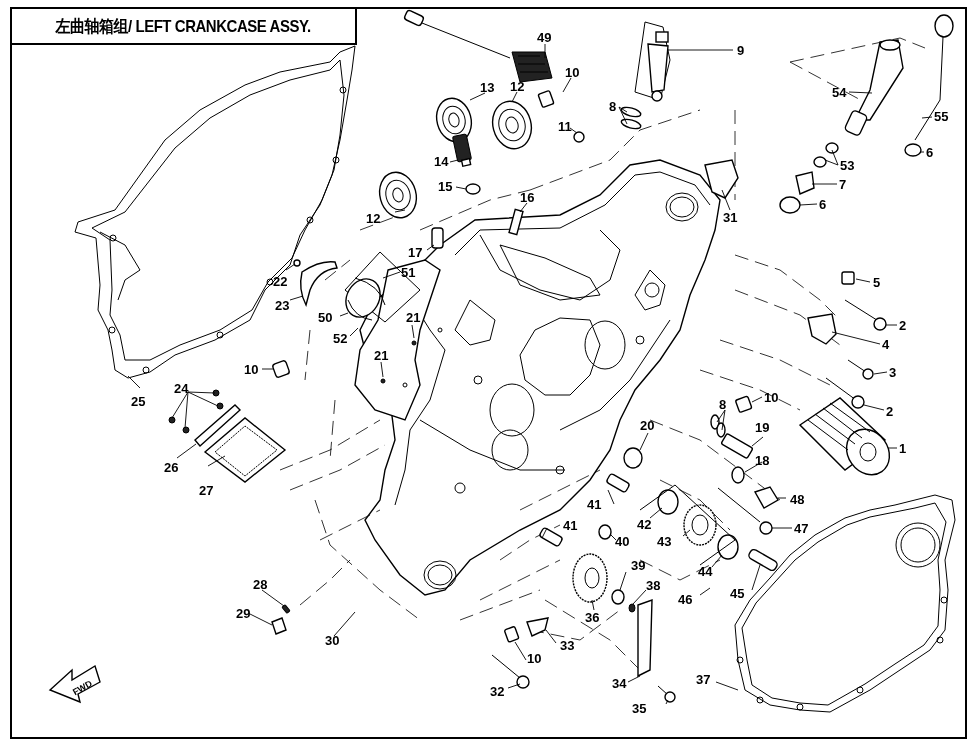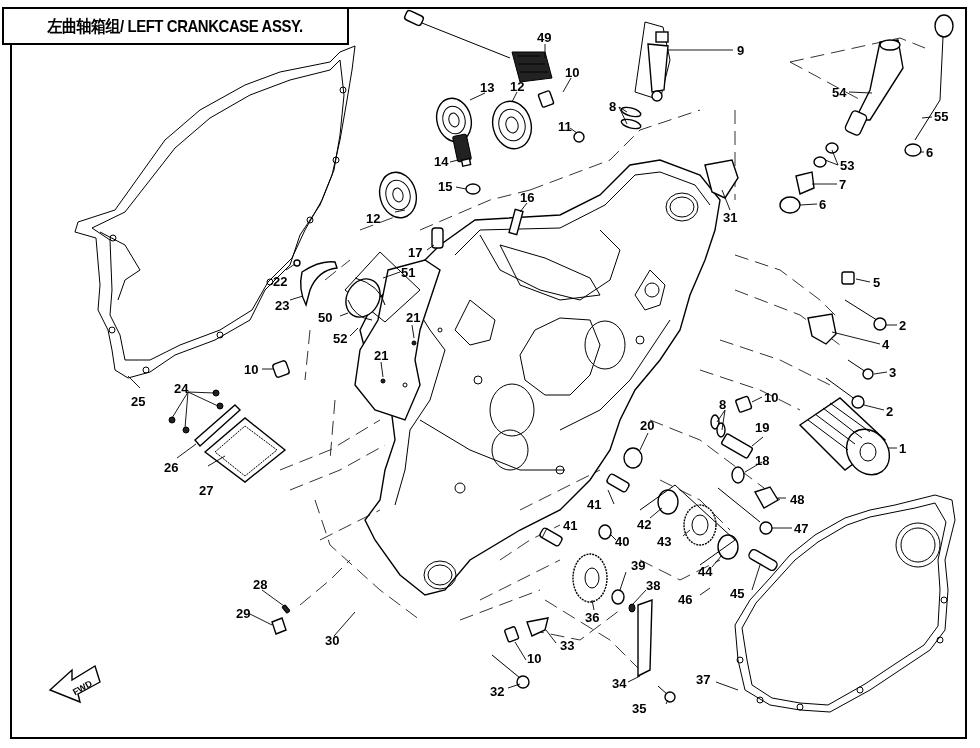--- a/index.html
+++ b/index.html
@@ -1,18 +1,18 @@
 <!DOCTYPE html>
 <html><head>
 <meta charset="utf-8">
 <style>
   html,body{margin:0;padding:0;background:#fff;}
   body{width:980px;height:748px;position:relative;overflow:hidden;font-family:"Liberation Sans",sans-serif;}
   #frame{position:absolute;left:10px;top:7px;width:957px;height:732px;border:2px solid #000;box-sizing:border-box;}
-  #title-box{position:absolute;left:2px;top:7px;width:347px;height:38px;border:2px solid #000;box-sizing:border-box;background:#fff;display:flex;align-items:center;justify-content:center;}
+  #title-box{position:absolute;left:10px;top:7px;width:347px;height:38px;border:2px solid #000;box-sizing:border-box;background:#fff;display:flex;align-items:center;justify-content:center;}
   #title-text{font-family:"Liberation Sans",sans-serif;font-weight:bold;font-size:17px;letter-spacing:-0.5px;transform:scaleX(0.88);white-space:nowrap;color:#000;}
   svg#diagram{position:absolute;left:0;top:0;}
   .lbl{font-family:"Liberation Sans",sans-serif;font-weight:bold;font-size:13px;fill:#000;}
   .part{fill:#fff;stroke:#000;stroke-width:1.4;}
   .thin{fill:none;stroke:#000;stroke-width:1;}
   .dash{fill:none;stroke:#000;stroke-width:0.8;stroke-dasharray:14 7;}
   .lead{fill:none;stroke:#000;stroke-width:0.9;}
   .dark{fill:#222;stroke:#000;stroke-width:1;}
 </style>
 </head>

